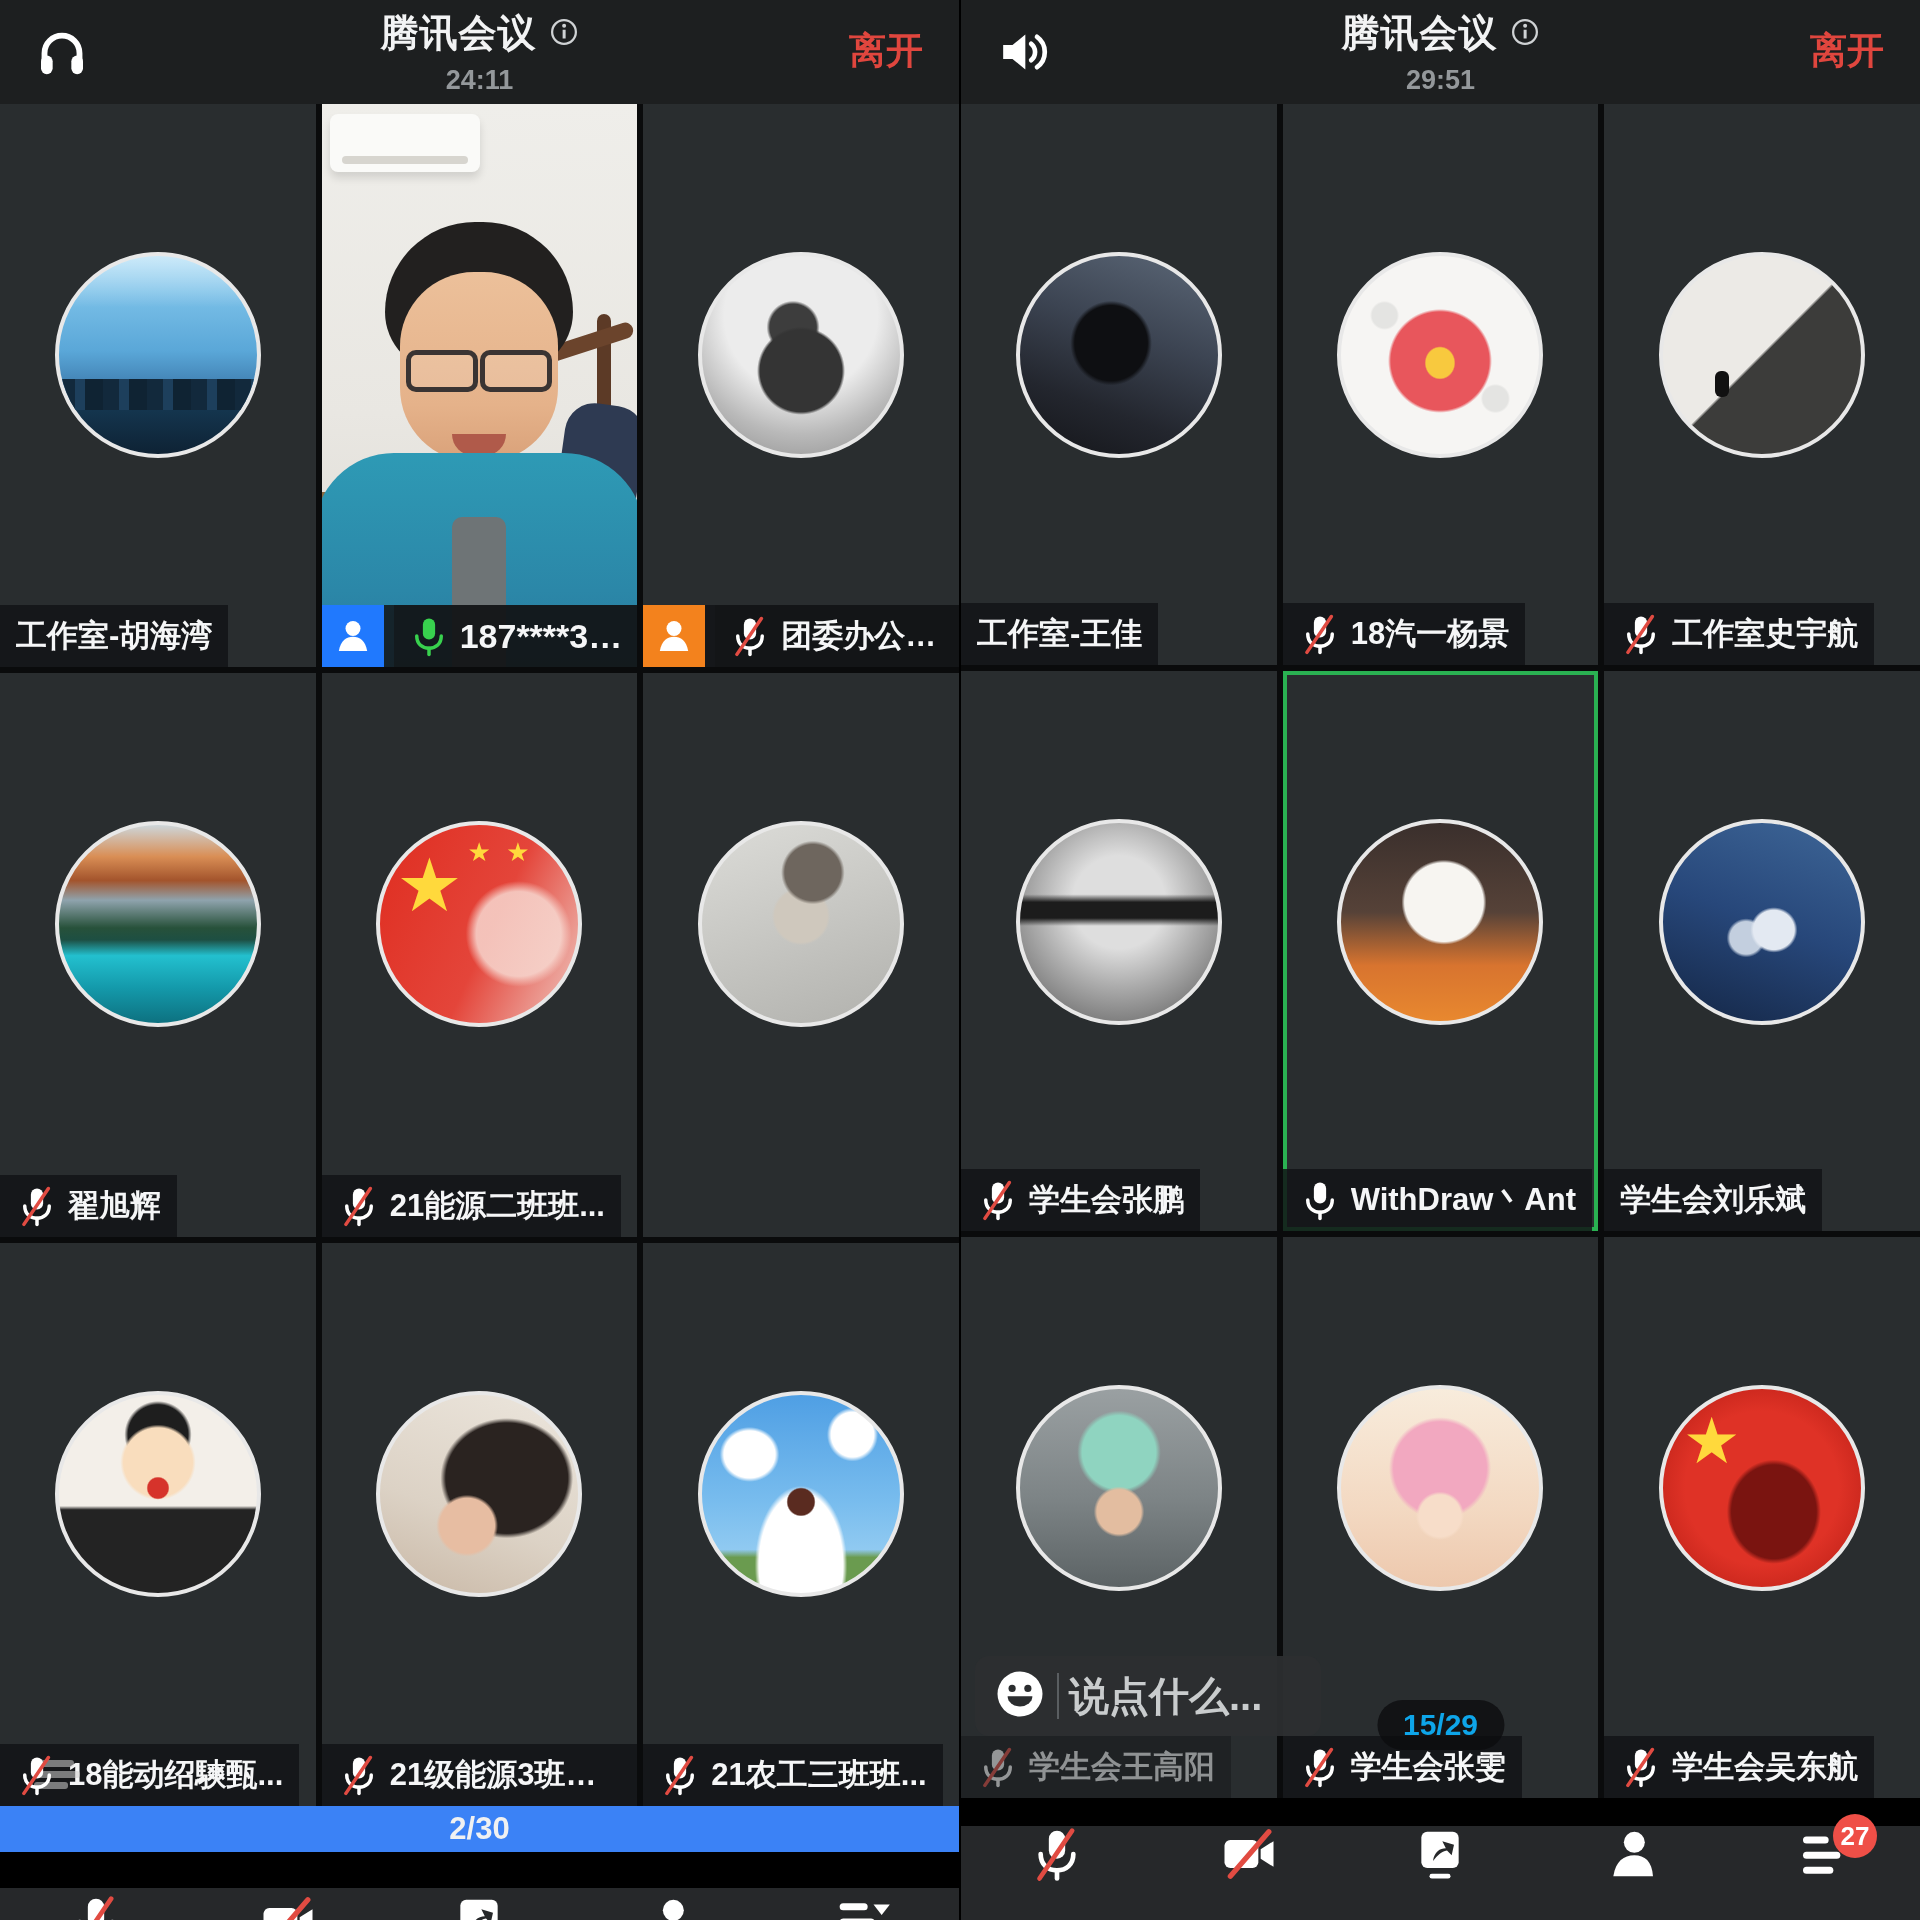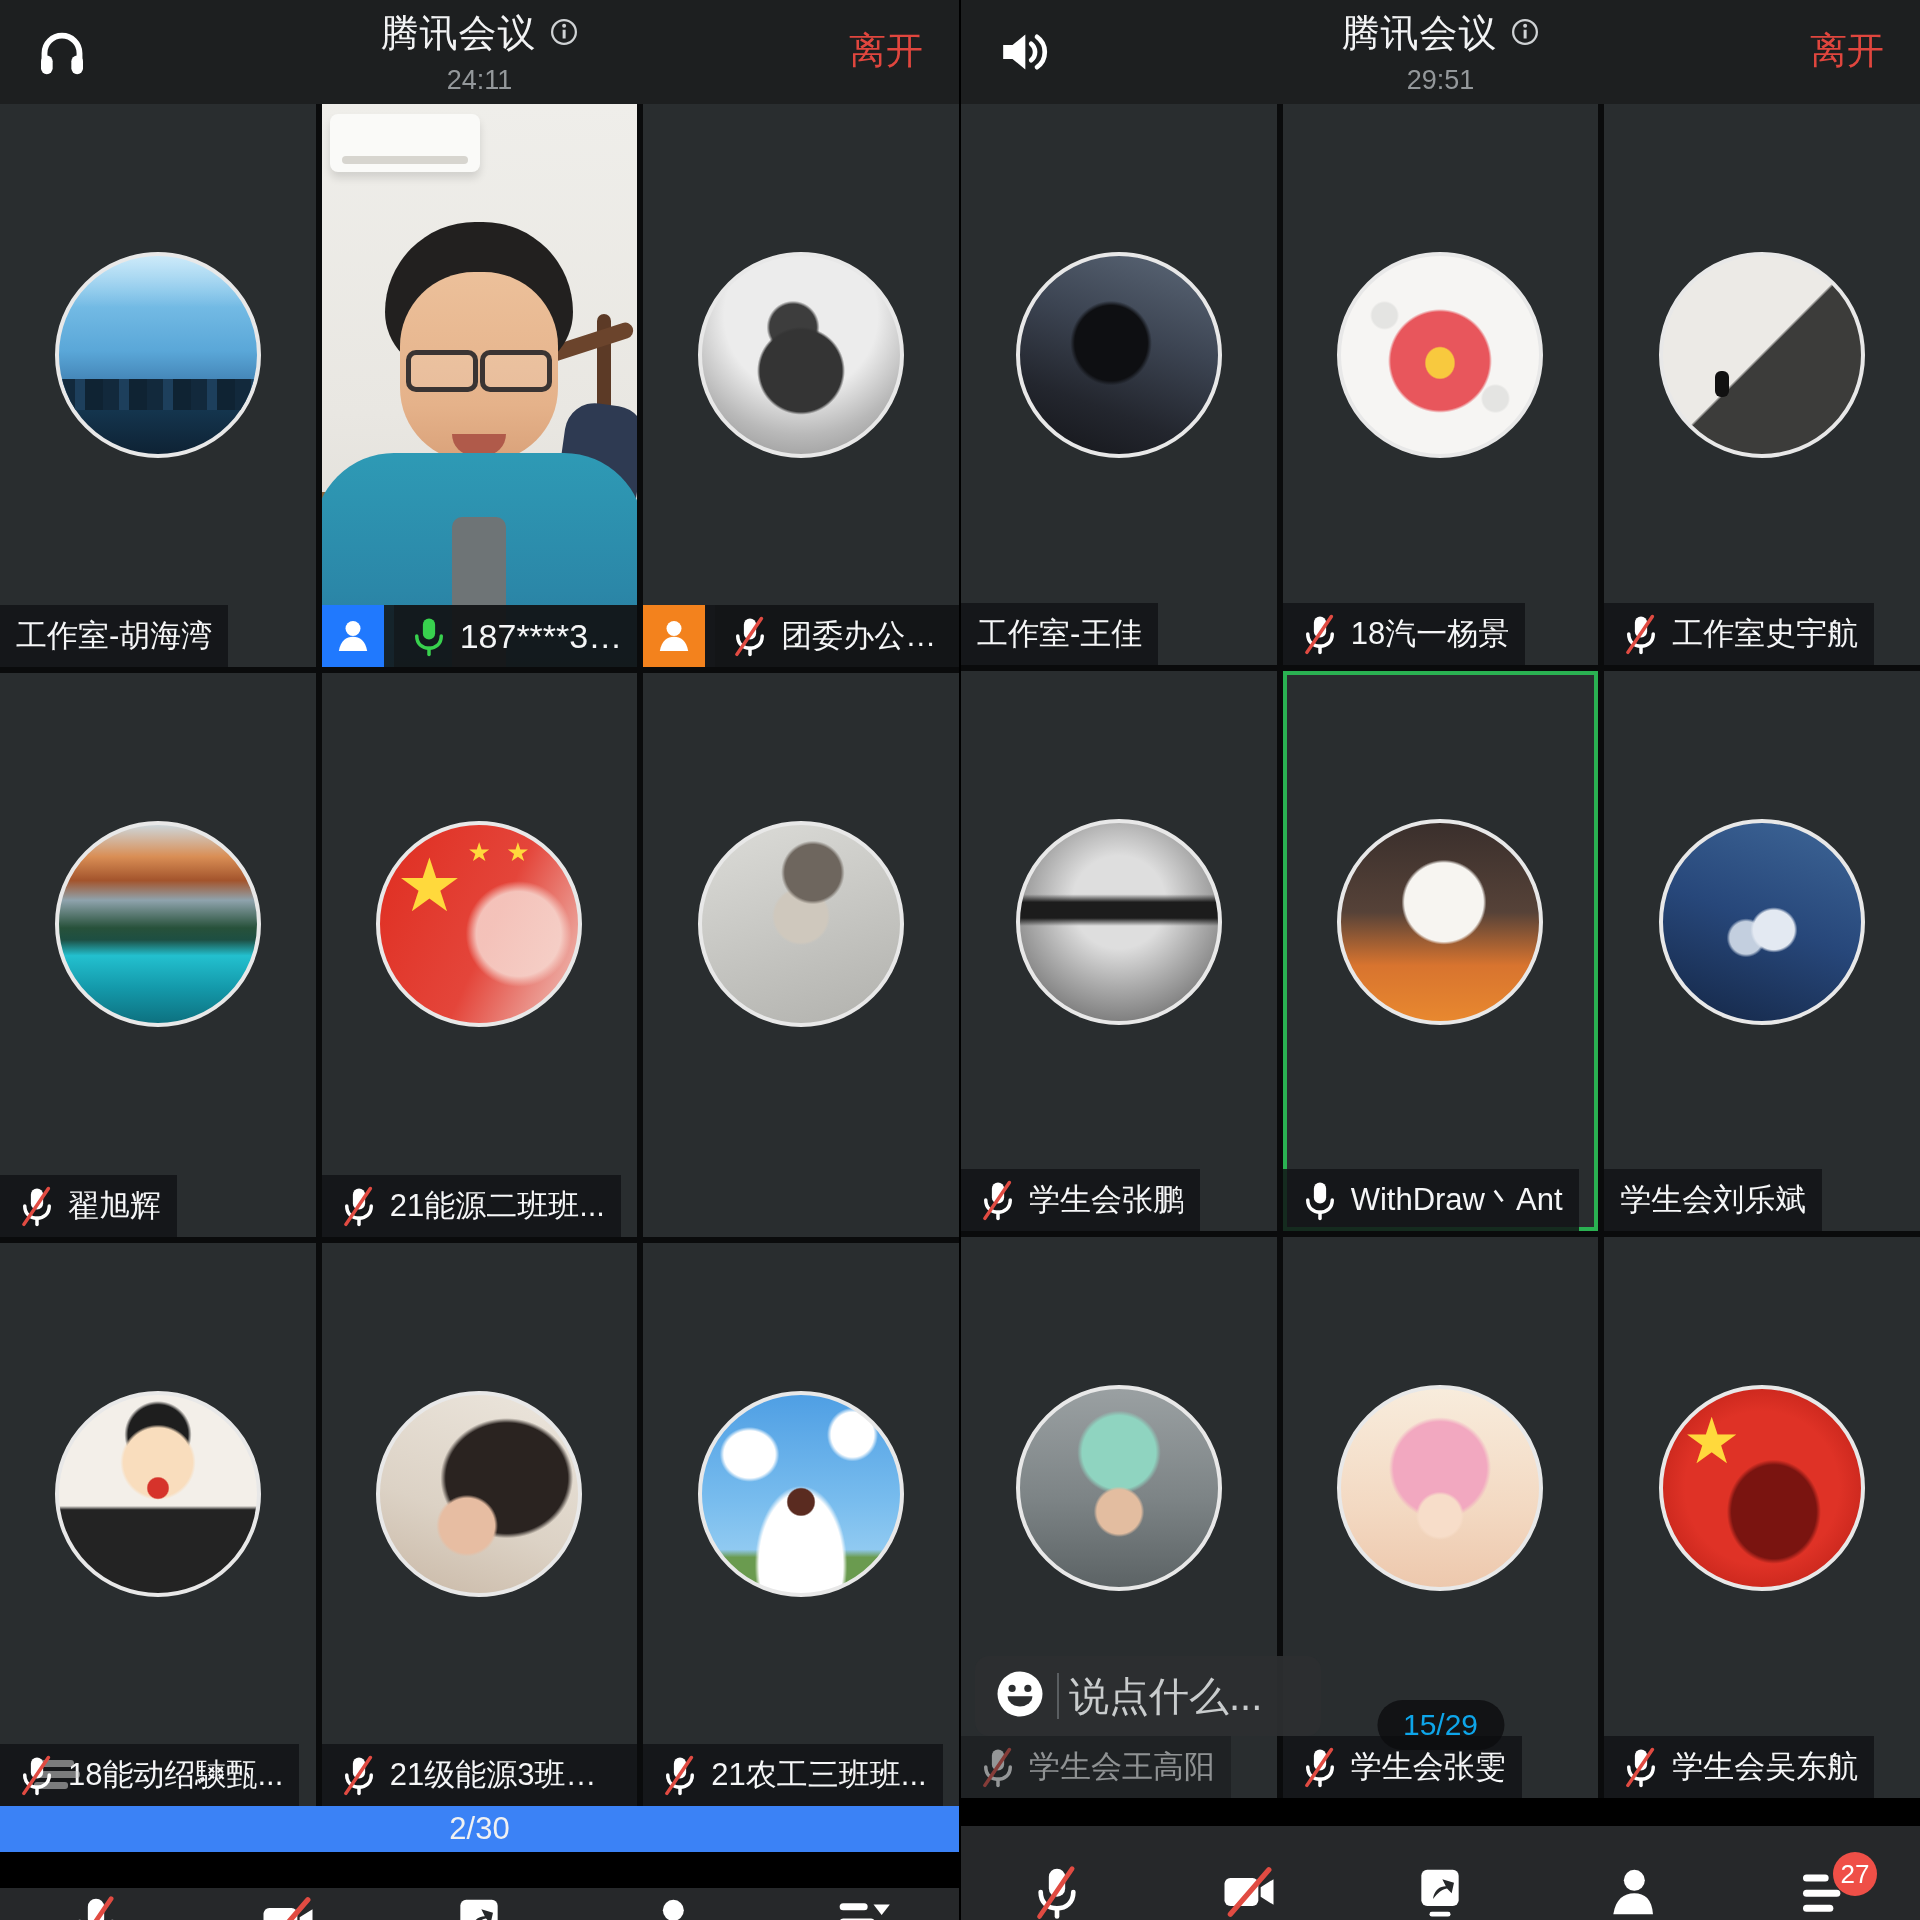--- a/index.html
+++ b/index.html
@@ -1,17 +1,17 @@
 <!DOCTYPE html>
 <html><head>
 <meta charset="utf-8">
 <style>
   html,body{margin:0;padding:0;background:#000;}
   *{box-sizing:border-box;font-family:"Liberation Sans","DejaVu Sans",sans-serif;}
-  .app{width:1920px;height:1920px;display:flex;background:#000;overflow:hidden;}
+  .app{width:1920px;height:1920px;display:flex;background:#000;overflow:hidden;font-weight:bold;}
   .half{width:959px;height:1920px;display:flex;flex-direction:column;position:relative;background:#0a0b0c;}
   .seam{width:2px;background:#000;}
 
   
   .topbar{height:104px;background:#1d1f20;position:relative;flex:0 0 auto;}
   .tb-left{position:absolute;left:34px;top:24px;width:56px;height:56px;display:flex;align-items:center;justify-content:center;}
   .tb-center{position:absolute;left:50%;top:8px;transform:translateX(-50%);text-align:center;}
   .tb-titlerow{display:flex;align-items:center;justify-content:center;gap:12px;}
   .tb-title{color:#f2f3f4;font-size:38px;letter-spacing:1px;}
   .tb-timer{color:#94989b;font-size:27px;margin-top:6px;}
@@ -43,21 +43,21 @@
   .ghostlist i{display:block;background:#cfcfcf;height:7px;border-radius:3px;margin:4px 0;}
   .ghostlist i:nth-child(1){width:40px;}
   .ghostlist i:nth-child(2){width:46px;}
   .ghostlist i:nth-child(3){width:34px;}
 
   
   .pagerstrip{height:46px;background:#3b82f6;display:flex;align-items:center;justify-content:center;flex:0 0 auto;}
   .pagertext{color:#f0f1f2;font-size:31px;}
   .blackband-l{height:36px;background:#000;flex:0 0 auto;}
   .blackband-r{height:28px;background:#000;flex:0 0 auto;}
-  .toolbar{background:#26282a;display:flex;align-items:flex-end;justify-content:space-around;flex:0 0 auto;}
+  .toolbar{background:#26282a;display:flex;align-items:flex-start;justify-content:space-around;flex:0 0 auto;}
   .toolbar-full{height:94px;}
   .toolbar-sliver{height:32px;align-items:flex-start;overflow:hidden;padding-top:6px;}
   .tb-btn{position:relative;width:110px;display:flex;justify-content:center;cursor:pointer;}
   .tb-btn svg{width:56px;height:56px;}
   .countbadge{position:absolute;top:-12px;right:2px;min-width:44px;height:44px;border-radius:22px;background:#ef4f47;color:#fff;font-size:26px;display:flex;align-items:center;justify-content:center;padding:0 6px;}
 
   
   .chatpill{position:absolute;left:14px;top:1656px;width:346px;height:80px;border-radius:14px;background:rgba(44,46,48,.95);display:flex;align-items:center;gap:10px;padding:0 18px;z-index:6;cursor:text;}
   .chatpill .divider{width:2px;height:46px;background:#5a5e61;}
   .chatpill .hint{color:#c9cccd;font-size:40px;white-space:nowrap;}

